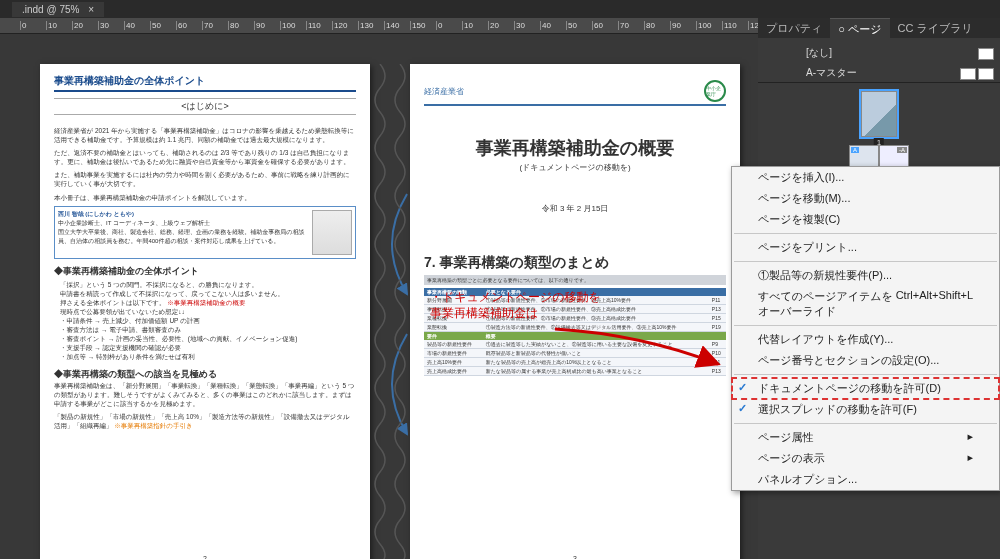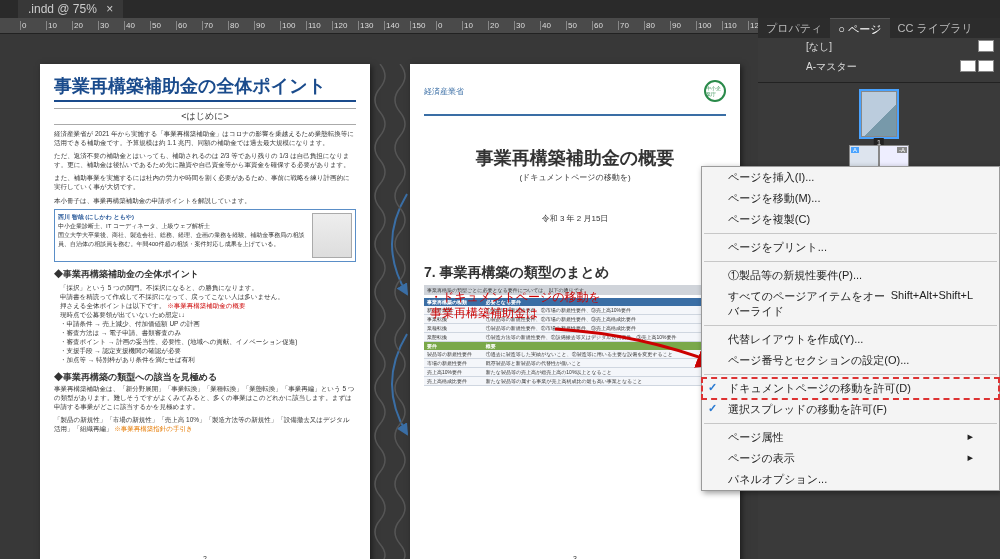--- a/index.html
+++ b/index.html
@@ -1,47 +1,47 @@
 <!DOCTYPE html>
 <html><head>
 <meta charset="utf-8">
 <style>
   * { margin: 0; padding: 0; box-sizing: border-box; font-family: "Hiragino Sans", "Meiryo", sans-serif; }
   body { background: #383838; width: 1000px; height: 559px; overflow: hidden; position: relative; }
 
   
-  .tabbar { height: 18px; background: #2a2a2a; color: #ccc; font-size: 12px; display: flex; align-items: center; padding-left: 18px; }
+  .tabbar { height: 18px; background: #2a2a2a; color: #ccc; font-size: 10px; display: flex; align-items: center; padding-left: 12px; }
   .tabbar .tab { padding: 2px 10px; background: #383838; }
 
   
   .ruler { height: 16px; background: #4a4a4a; border-bottom: 1px solid #222; display: flex; align-items: center; overflow: hidden; padding-left: 20px; }
   .ruler span { font-size: 8px; color: #ddd; width: 26px; display: inline-block; border-left: 1px solid #888; padding-left: 1px; }
 
   
   .workspace { position: absolute; top: 34px; left: 0; right: 242px; bottom: 0; background: #383838; overflow: hidden; }
   .spread { position: absolute; top: 30px; left: 40px; display: flex; gap: 0; }
   .page { width: 330px; height: 500px; background: #fff; position: relative; box-shadow: 2px 2px 6px rgba(0,0,0,.5); padding: 10px 14px; font-size: 7px; color: #333; }
   .page.right { margin-left: 40px; }
   .spine-wave { position: absolute; left: 370px; top: 30px; width: 40px; height: 500px; }
 
   
-  .h1 { font-size: 18px; font-weight: bold; color: #1a4b8c; border-bottom: 2px solid #1a4b8c; padding-bottom: 2px; margin-bottom: 6px; }
-  .intro-box { border-top: 1px solid #aaa; border-bottom: 1px solid #aaa; padding: 1px 0; text-align: center; font-size: 9px; margin-bottom: 4px; }
+  .h1 { font-size: 10px; font-weight: bold; color: #1a4b8c; border-bottom: 2px solid #1a4b8c; padding-bottom: 2px; margin-bottom: 6px; }
+  .intro-box { border-top: 1px solid #aaa; border-bottom: 1px solid #aaa; padding: 1px 0; text-align: center; font-size: 9px; margin-bottom: 11px; }
   .para { font-size: 6.5px; line-height: 1.4; margin-bottom: 4px; }
   .author-box { border: 1px solid #5a8ec7; margin: 4px 0; padding: 3px; display: flex; font-size: 6px; }
   .author-box .txt { flex: 1; }
   .author-box .photo { width: 40px; height: 45px; border: 1px solid #aaa; background: linear-gradient(#eee,#ddd); margin-left: 4px; }
   .h2 { font-size: 9px; font-weight: bold; margin-top: 6px; }
   .bullets { font-size: 6.5px; line-height: 1.4; margin: 2px 0 2px 6px; }
   .red-note { color: #c00; font-size: 6.5px; }
   .orange-note { color: #e67a00; font-size: 6.5px; }
   .pagenum { position: absolute; bottom: 2px; left: 50%; transform: translateX(-50%); font-size: 7px; }
 
   
-  .logo-row { display: flex; justify-content: space-between; align-items: center; font-size: 8px; color: #3a6ea5; border-bottom: 2px solid #3a6ea5; padding-bottom: 12px; margin: 6px 0 18px; }
+  .logo-row { display: flex; justify-content: space-between; align-items: center; font-size: 8px; color: #3a6ea5; border-bottom: 2px solid #3a6ea5; padding-bottom: 2px; margin: 6px 0 18px; }
   .badge { width: 22px; height: 22px; border: 2px solid #2a8a4a; border-radius: 50%; font-size: 5px; display: flex; align-items: center; justify-content: center; color: #2a8a4a; }
   .p2-title { text-align: center; font-size: 18px; font-weight: bold; margin-top: 30px; }
   .p2-sub { text-align: center; font-size: 8px; margin-top: 2px; }
   .p2-date { text-align: center; font-size: 8px; margin-top: 30px; }
   .sec-title { font-size: 14px; font-weight: bold; margin-top: 40px; }
   .grayline { height: 10px; background: #d0d4da; margin: 3px 0; font-size: 5px; padding: 0 3px; line-height: 10px; }
   .tbl { width: 100%; font-size: 5px; border-collapse: collapse; margin-top: 2px; }
   .tbl th { background: #3a6ea5; color: #fff; padding: 1px 3px; text-align: left; }
   .tbl td { border-bottom: 1px solid #cfd6e0; padding: 1px 3px; background: #f4f6fa; }
   .tbl .gh th { background: #7aa84a; }
@@ -49,30 +49,30 @@
   
   .anno-red { position: absolute; color: #c00; font-size: 12px; font-weight: 500; left: 430px; top: 256px; line-height: 1.3; z-index: 5; }
   .anno-arrow { position: absolute; left: 550px; top: 290px; z-index: 5; }
 
   
   .panels { position: absolute; top: 18px; right: 0; width: 242px; background: #3a3a3a; color: #ddd; font-size: 10px; bottom: 0; }
   .panel-tabs { display: flex; background: #2c2c2c; height: 20px; }
   .panel-tabs span { padding: 3px 8px; font-size: 11px; color: #bbb; }
   .panel-tabs .active { background: #3a3a3a; color: #fff; border-top: 1px solid #555; }
   .master-list { padding: 2px 6px; border-bottom: 1px solid #222; font-size: 10px; }
-  .master-row { display: flex; justify-content: space-between; align-items: flex-start; height: 20px; padding-left: 42px; }
+  .master-row { display: flex; justify-content: space-between; align-items: flex-end; height: 20px; padding-left: 42px; }
   .thumb { width: 16px; height: 12px; border: 1px solid #888; background: #fff; margin-left: 2px; }
   .thumbs-area { background: #3a3a3a; padding: 8px; display: flex; flex-direction: column; align-items: center; gap: 8px; }
   .page-thumb { width: 36px; height: 46px; border: 1px solid #888; background: #fff; position: relative; }
   .page-thumb .num { position: absolute; bottom: -11px; left: 50%; transform: translateX(-50%); font-size: 8px; color: #ddd; }
   .spread-thumb { display: flex; gap: 0; }
   .spread-thumb .page-thumb { width: 30px; height: 40px; }
 
   
-  .ctx { position: absolute; top: 166px; right: 0; width: 299px; background: #f4f4f4; border: 1px solid #9a9a9a; box-shadow: 2px 2px 6px rgba(0,0,0,.4); font-size: 11px; color: #222; z-index: 50; }
+  .ctx { position: absolute; top: 166px; right: 0; width: 269px; background: #f4f4f4; border: 1px solid #9a9a9a; box-shadow: 2px 2px 6px rgba(0,0,0,.4); font-size: 11px; color: #222; z-index: 50; }
   .ctx .row { padding: 3px 26px 3px 26px; display: flex; justify-content: space-between; position: relative; }
   .ctx .sep { height: 1px; background: #c7c7c7; margin: 3px 2px; }
   .ctx .chk { position: absolute; left: 6px; top: 3px; color: #2a7ad1; font-weight: bold; }
   .ctx .hl-red { outline: 2px dashed #d33; outline-offset: -1px; }
 </style>
 </head>
 <body>
 
 <div class="tabbar">
   <div class="tab">
@@ -302,21 +302,21 @@
   <div class="sep"></div>
   <div class="row">
       <span>ページをプリント...</span>
     </div>
   <div class="sep"></div>
   <div class="row">
       <span>①製品等の新規性要件(P)...</span>
     </div>
   <div class="row">
       <span>すべてのページアイテムをオーバーライド</span>
-      <span>Shift+Alt+Shift+L</span>
+      <span>Ctrl+Alt+Shift+L</span>
     </div>
   <div class="sep"></div>
   <div class="row">
       <span>代替レイアウトを作成(Y)...</span>
     </div>
   <div class="row">
       <span>ページ番号とセクションの設定(O)...</span>
     </div>
   <div class="sep"></div>
   <div class="row hl-red">

